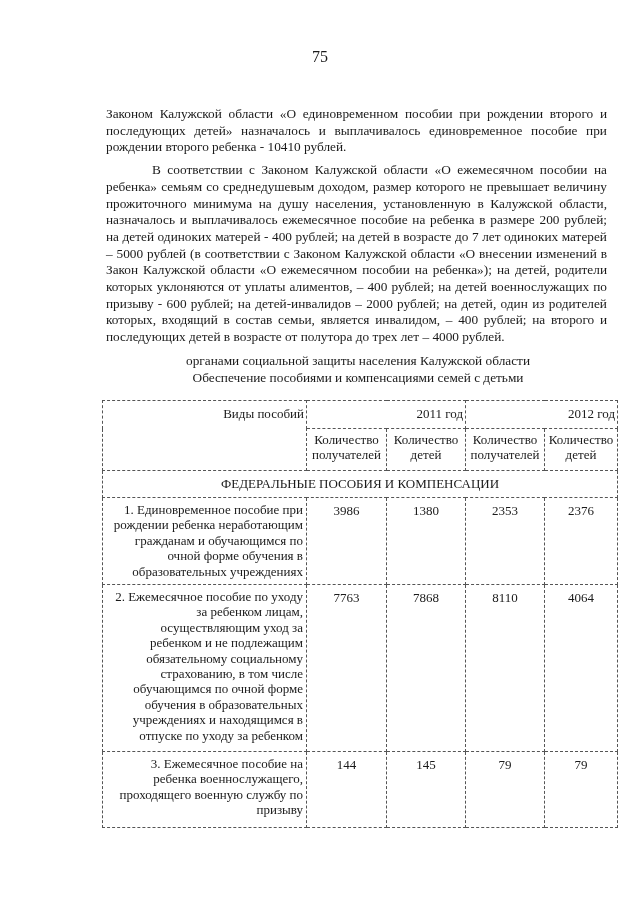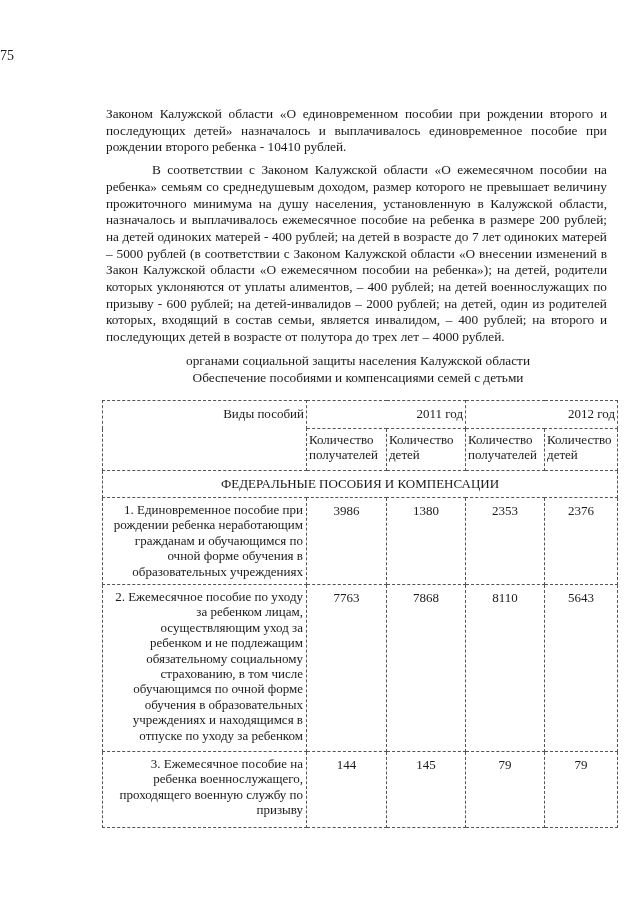--- a/index.html
+++ b/index.html
@@ -2,22 +2,22 @@
 <html><head>
 <meta charset="utf-8">
 <style>
   html, body { margin: 0; padding: 0; background: #ffffff; }
   body {
     width: 640px; height: 905px; position: relative; overflow: hidden;
     font-family: "Liberation Serif", "DejaVu Serif", serif;
     color: #1a1a1a;
   }
   .page-number {
-    position: absolute; top: 48px; left: 0; width: 640px; 
-    font-size: 14px;
+    position: absolute; top: 48px; left: 0; width: 640px; text-align: center;
+    font-size: 16px;
   }
   .body-text {
     position: absolute; left: 100px; width: 513px; top: 100px;
     font-size: 13.3px; line-height: 16.7px; text-align: justify;
   }
   .body-text p { margin: 6px; }
   .body-text p.indent { text-indent: 46px; }
   .table-title {
     position: absolute; left: 100px; width: 516px; top: 352px;
     text-align: center; font-size: 13.3px; line-height: 17px;
@@ -26,21 +26,21 @@
     position: absolute; left: 102px; top: 400px;
     border-collapse: collapse; table-layout: fixed;
     width: 515px; font-size: 13px; line-height: 15.4px;
   }
   table.benefits td {
     border: 1px dashed #555;
     vertical-align: top;
     padding: 0 2px;
   }
   .th-main { text-align: right; padding-top: 5px !important; }
-  .th-sub { padding-top: 3px !important; }
+  .th-sub { text-align: center; padding-top: 3px !important; }
   .section-row td { text-align: center; font-size: 13px; padding-top: 5px !important; }
   .num { text-align: center; padding-top: 5px !important; }
   .desc { text-align: right; padding: 4px 3px 2px 3px !important; line-height: 15.4px; }
 </style>
 </head>
 <body>
 
 <div class="page-number">75</div>
 
 <div class="body-text">
@@ -81,21 +81,21 @@
     <td class="num">3986</td>
     <td class="num">1380</td>
     <td class="num">2353</td>
     <td class="num">2376</td>
   </tr>
   <tr style="height:167px">
     <td class="desc">2. Ежемесячное пособие по уходу за ребенком лицам, осуществляющим уход за ребенком и не подлежащим обязательному социальному страхованию, в том числе обучающимся по очной форме обучения в образовательных учреждениях и находящимся в отпуске по уходу за ребенком</td>
     <td class="num">7763</td>
     <td class="num">7868</td>
     <td class="num">8110</td>
-    <td class="num">5643</td>
+    <td class="num">4064</td>
   </tr>
   <tr style="height:76px">
     <td class="desc">3. Ежемесячное пособие на ребенка военнослужащего, проходящего военную службу по призыву</td>
     <td class="num">144</td>
     <td class="num">145</td>
     <td class="num">79</td>
     <td class="num">79</td>
   </tr>
 </tbody>
   </table>

